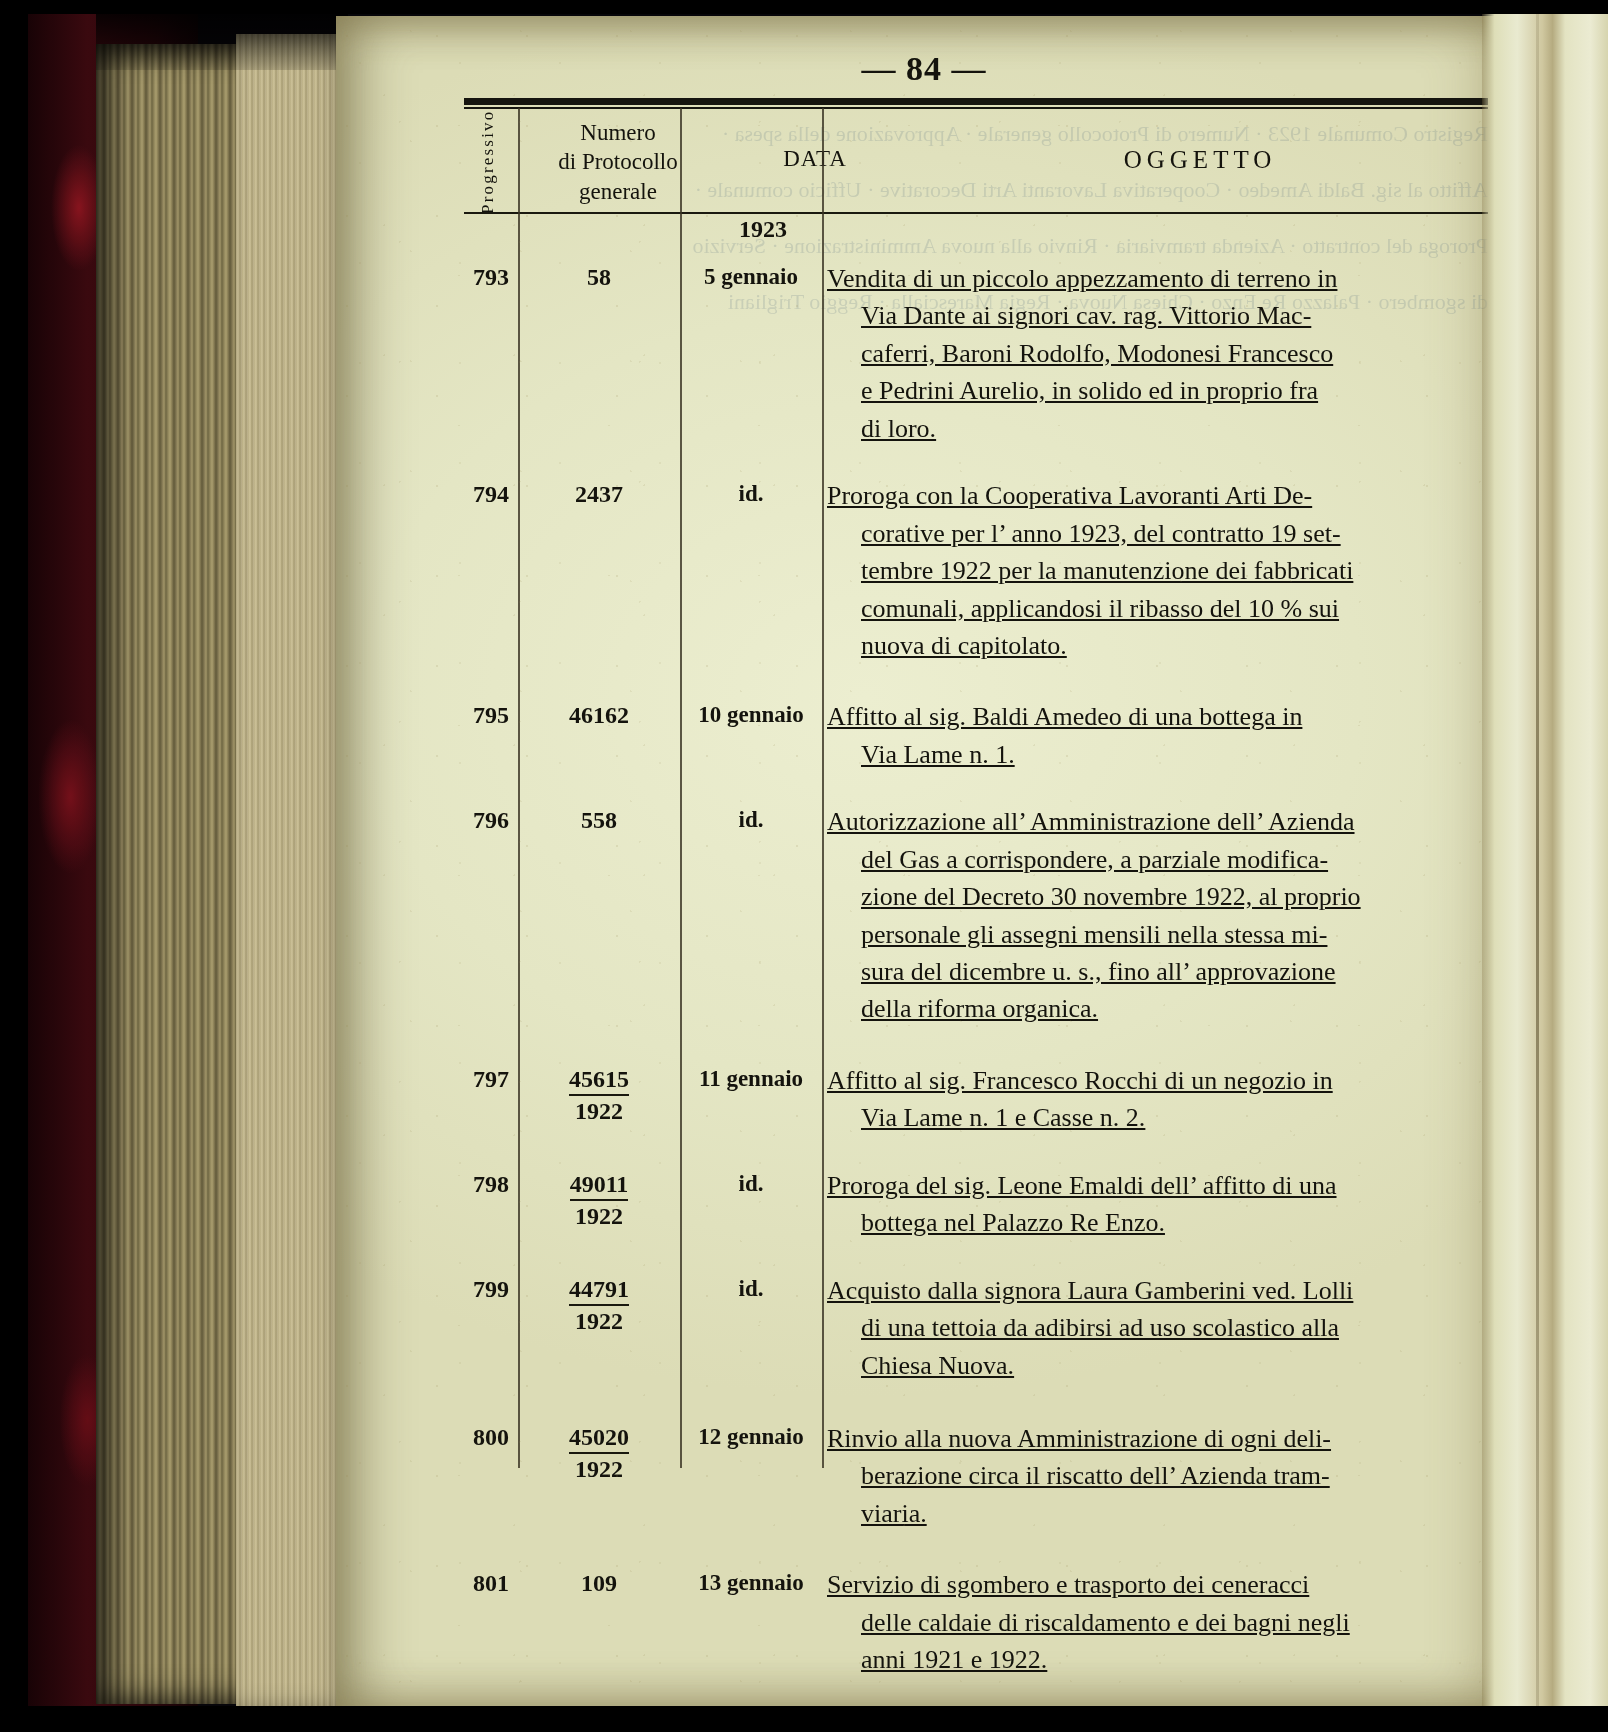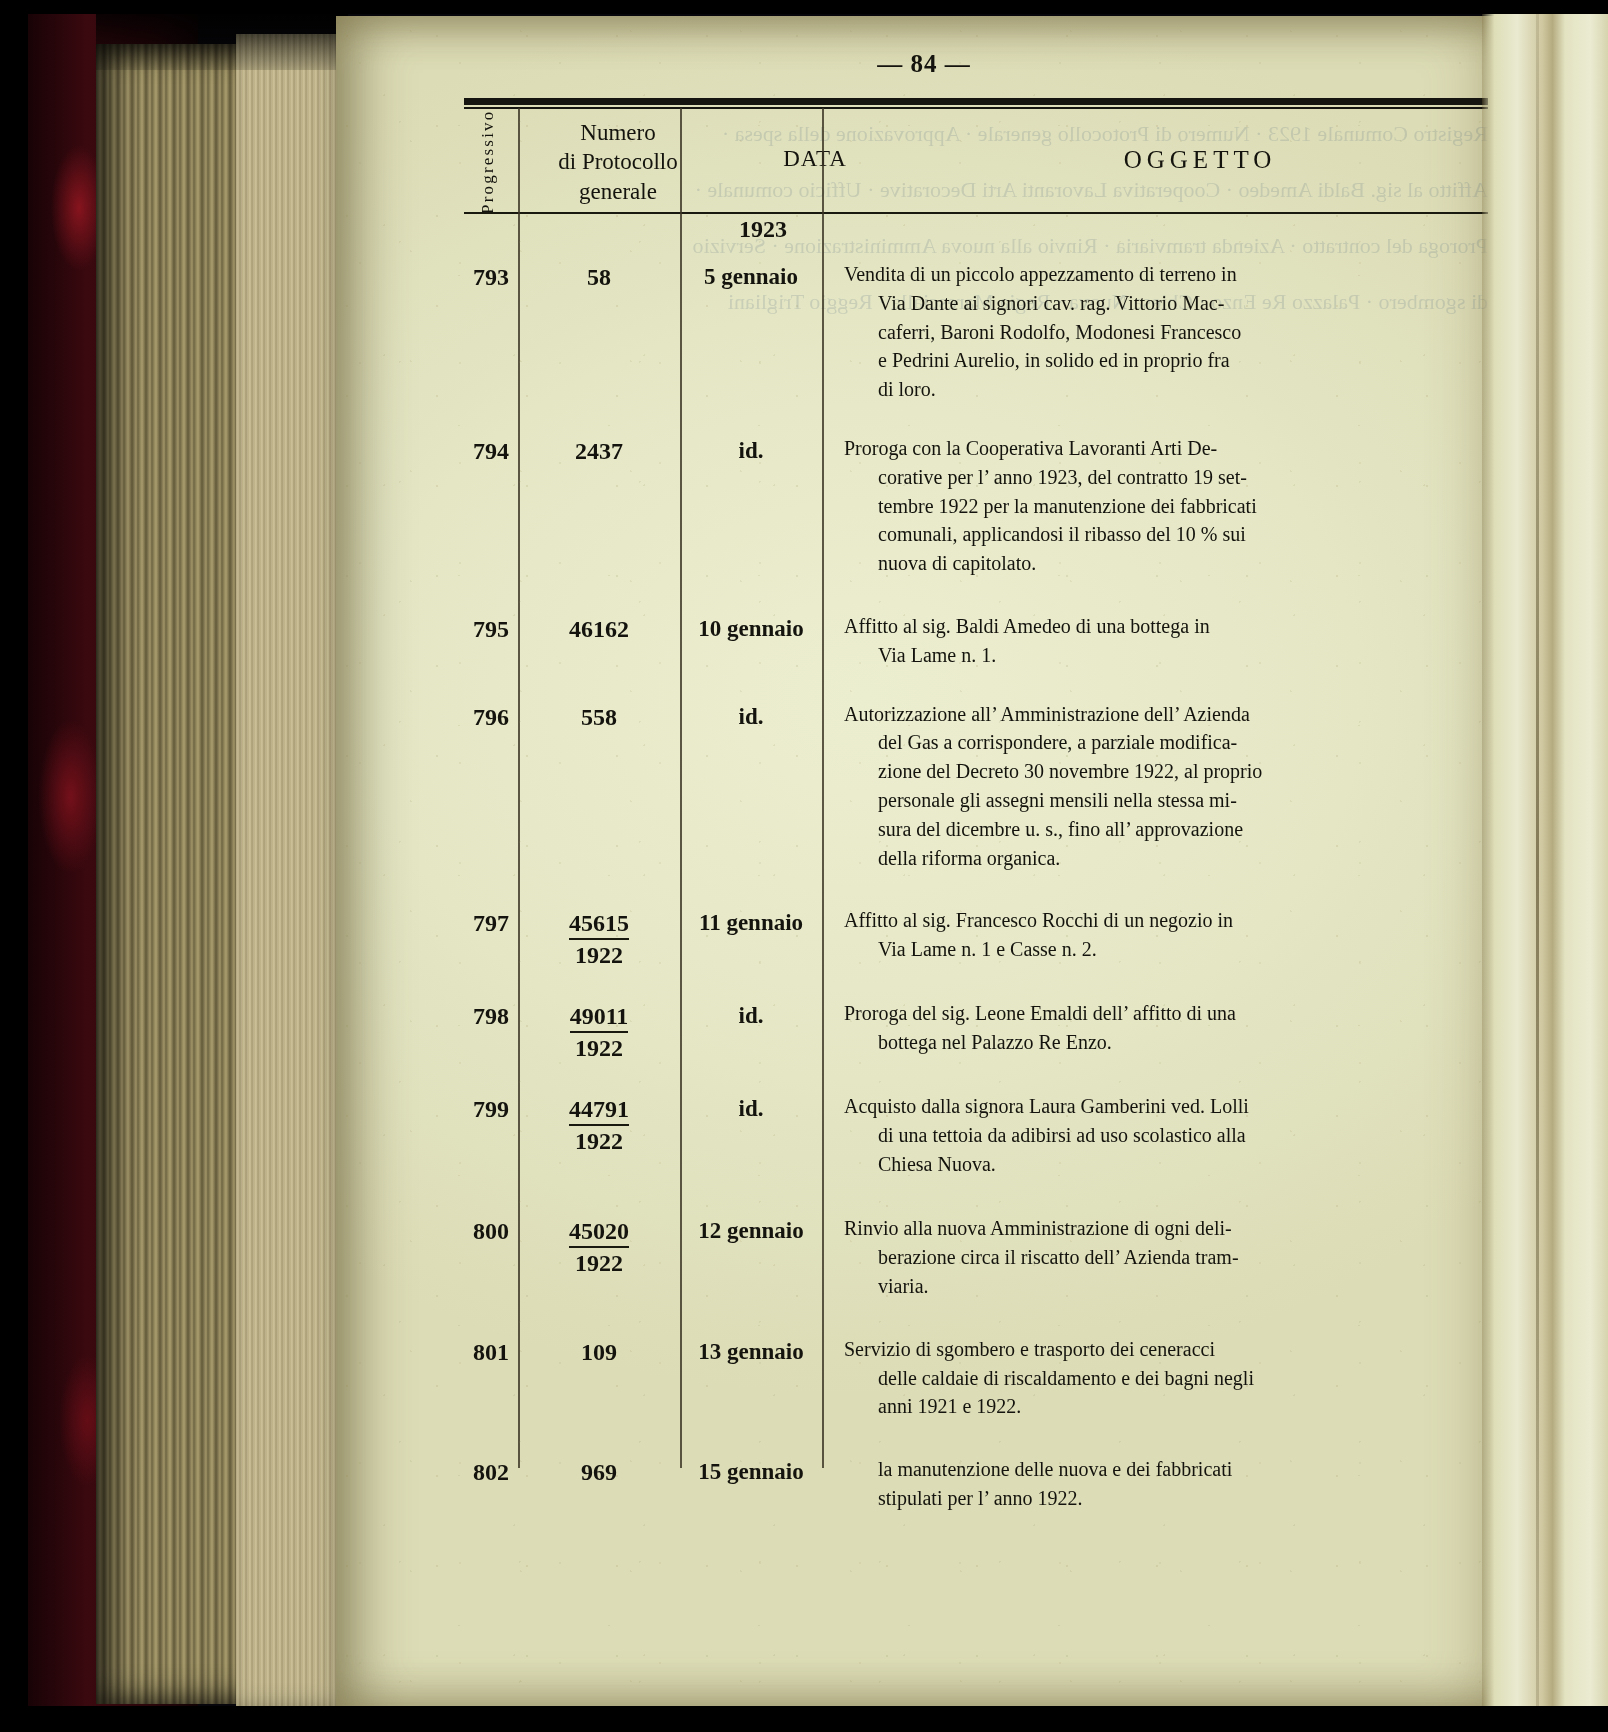--- a/index.html
+++ b/index.html
@@ -85,21 +85,21 @@
   }
   .gutter-line{
     position:absolute;left:1536px;top:0;width:3px;height:1732px;
     background:linear-gradient(180deg,rgba(90,78,44,.15),rgba(90,78,44,.65),rgba(90,78,44,.2));
   }
 
   
   .sheet{position:absolute;left:0;top:0;width:1176px;height:1700px;color:#14130d;}
   .folio{
     position:absolute;left:0;top:34px;width:1176px;text-align:center;
-    font-size:25px;letter-spacing:1px;font-weight:700;
+    font-size:34px;letter-spacing:1px;font-weight:700;
   }
   .rule-top{
     position:absolute;left:128px;top:82px;width:1024px;height:7px;
     background:#16150f;border-top:0;
   }
   .rule-top:after{content:"";position:absolute;left:0;top:9px;width:1024px;height:2px;background:#16150f;}
 
   .thead{position:absolute;left:128px;top:98px;width:1024px;height:100px;}
   .th{position:absolute;text-align:center;line-height:1.28;font-size:23px;}
   .th-prog{
@@ -120,21 +120,21 @@
   .v1{left:182px;top:92px;height:1360px;}
   .v2{left:344px;top:92px;height:1360px;}
   .v3{left:486px;top:92px;height:1360px;}
 
   
   .rows{position:absolute;left:128px;top:200px;width:1024px;}
   .row{position:relative;display:flex;}
   .c-prog{width:54px;flex:0 0 54px;text-align:center;font-size:24px;font-weight:700;padding-top:4px;}
   .c-num{width:162px;flex:0 0 162px;text-align:center;font-size:24px;font-weight:700;padding-top:4px;}
   .c-date{width:142px;flex:0 0 142px;text-align:center;font-size:23px;font-weight:700;padding-top:4px;}
-  .c-ogg{flex:1 1 auto;font-size:20px;line-height:1.44;text-align:justify;text-justify:inter-word;padding-left:22px;}
+  .c-ogg{flex:1 1 auto;font-size:26px;line-height:1.44;text-align:justify;text-justify:inter-word;padding-left:5px;text-decoration:underline;}
   .c-ogg p{margin:0;text-indent:0;}
   .c-ogg p.hang{padding-left:34px;}
 
   .year-line{
     position:absolute;left:356px;top:200px;width:142px;text-align:center;
     font-size:24px;font-weight:700;
   }
   .frac{display:inline-block;text-align:center;line-height:1.12;}
   .frac .den{border-top:2px solid #1a190f;display:block;padding-top:2px;margin-top:1px;}
 

